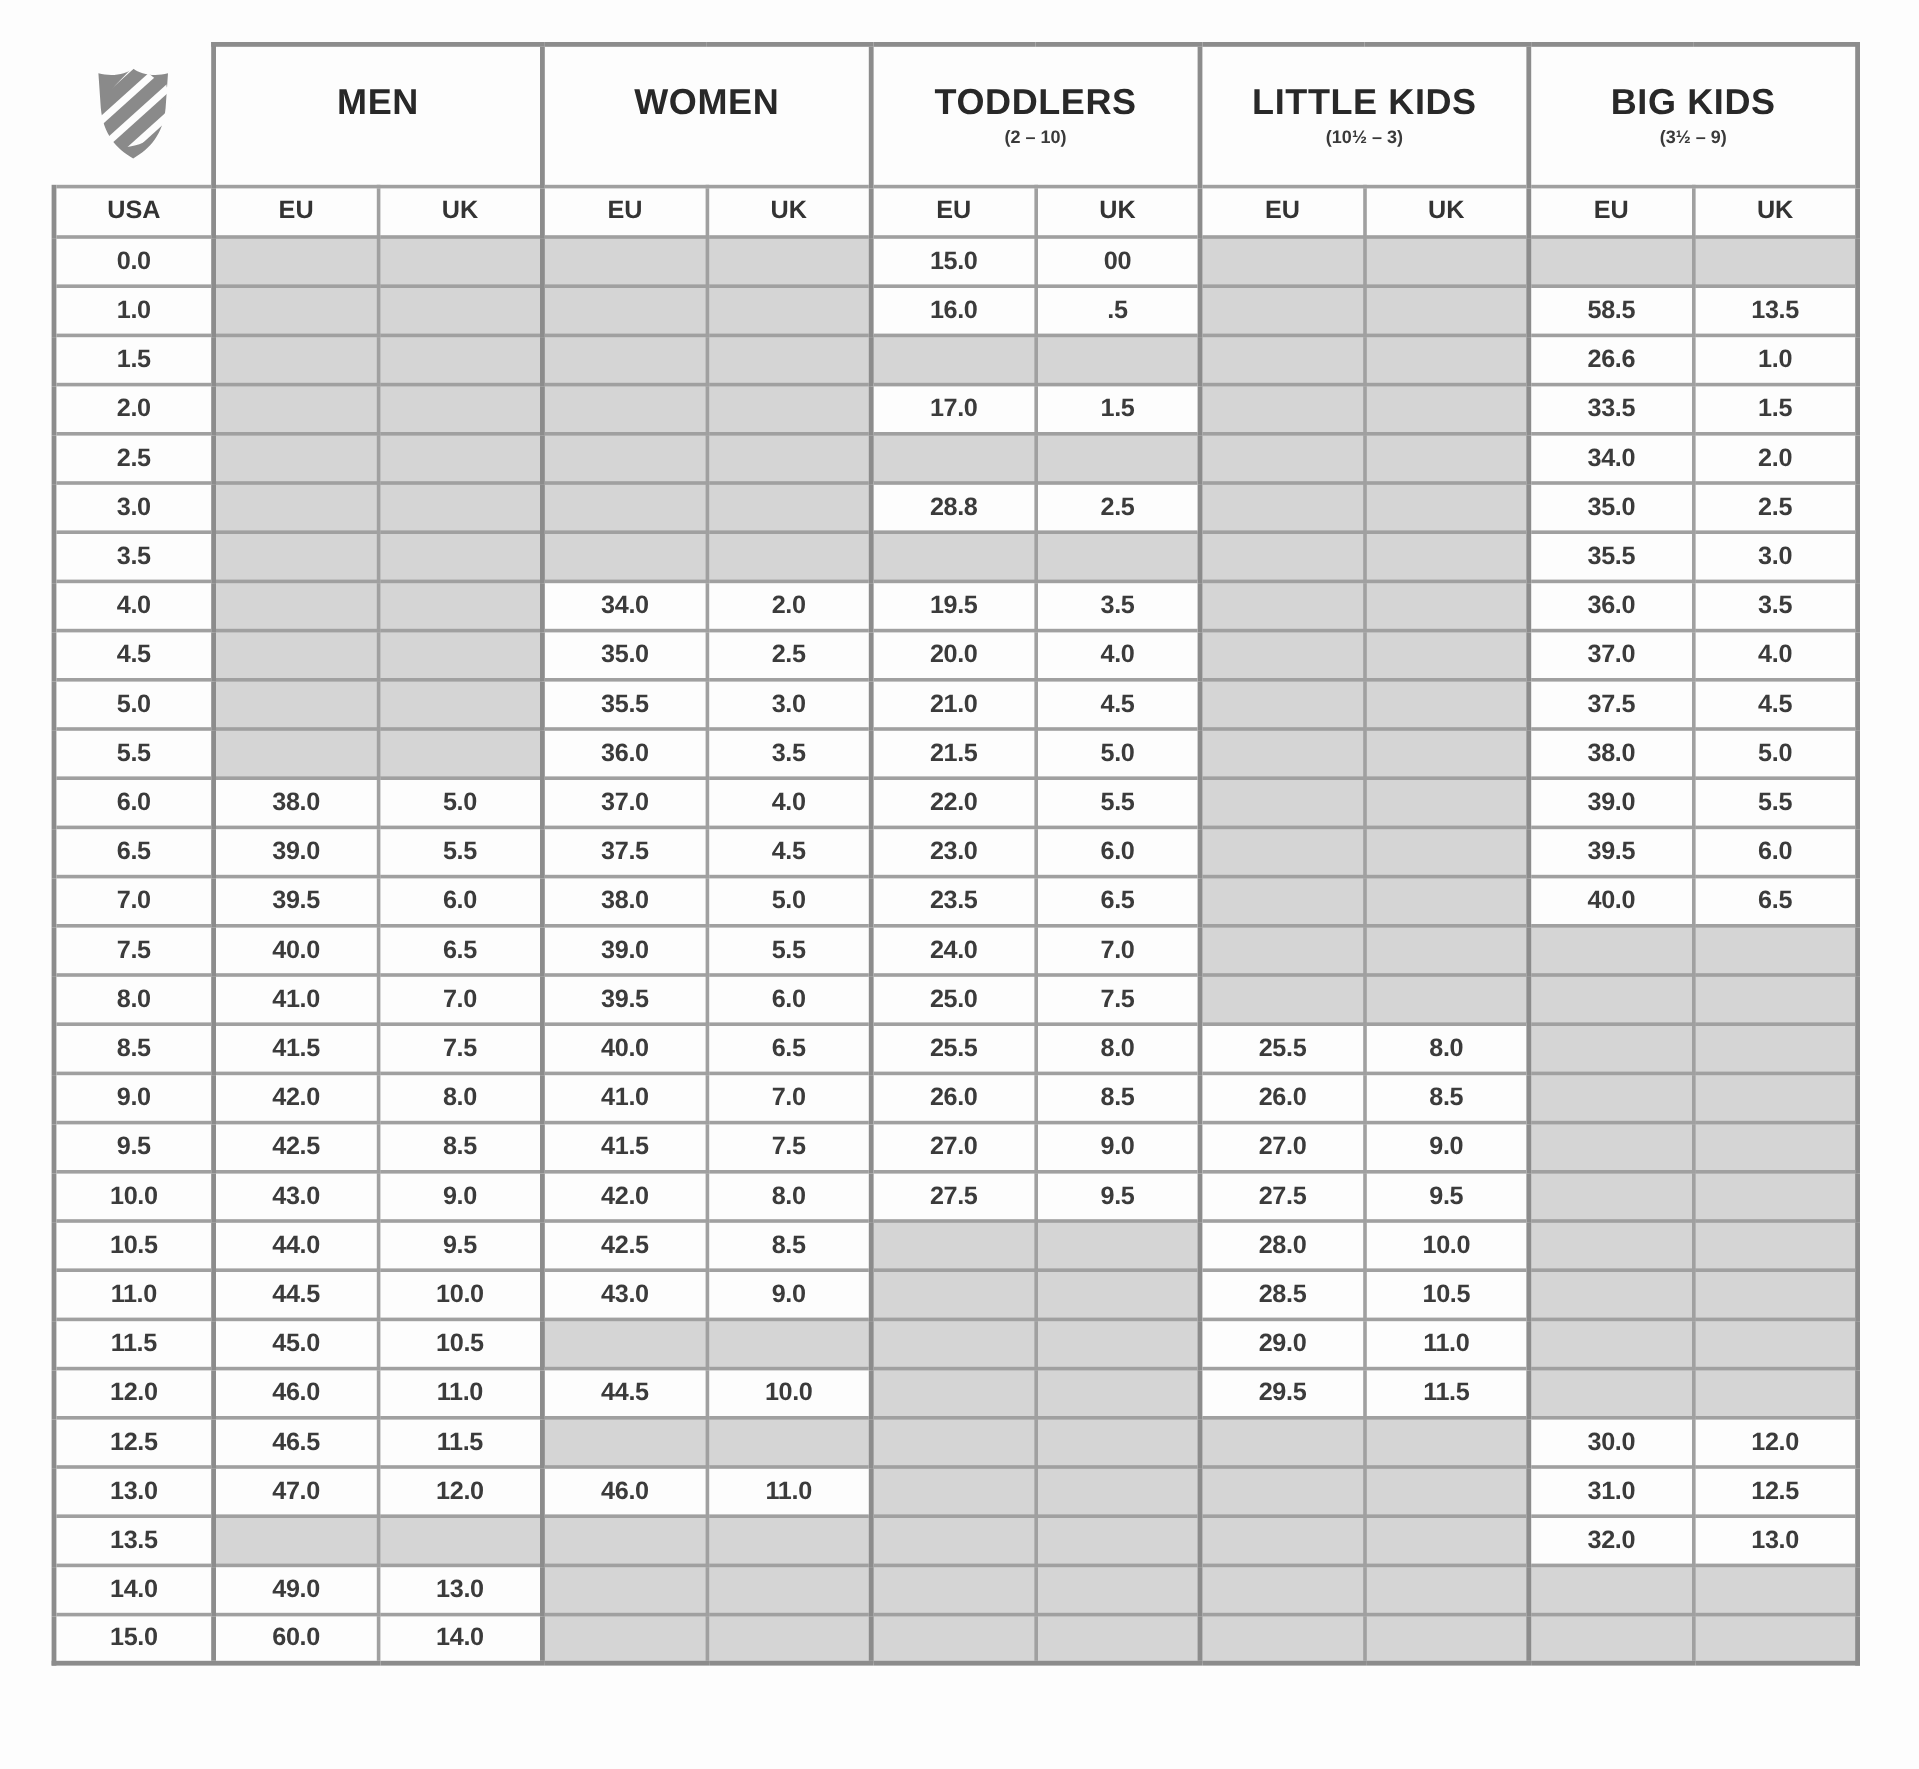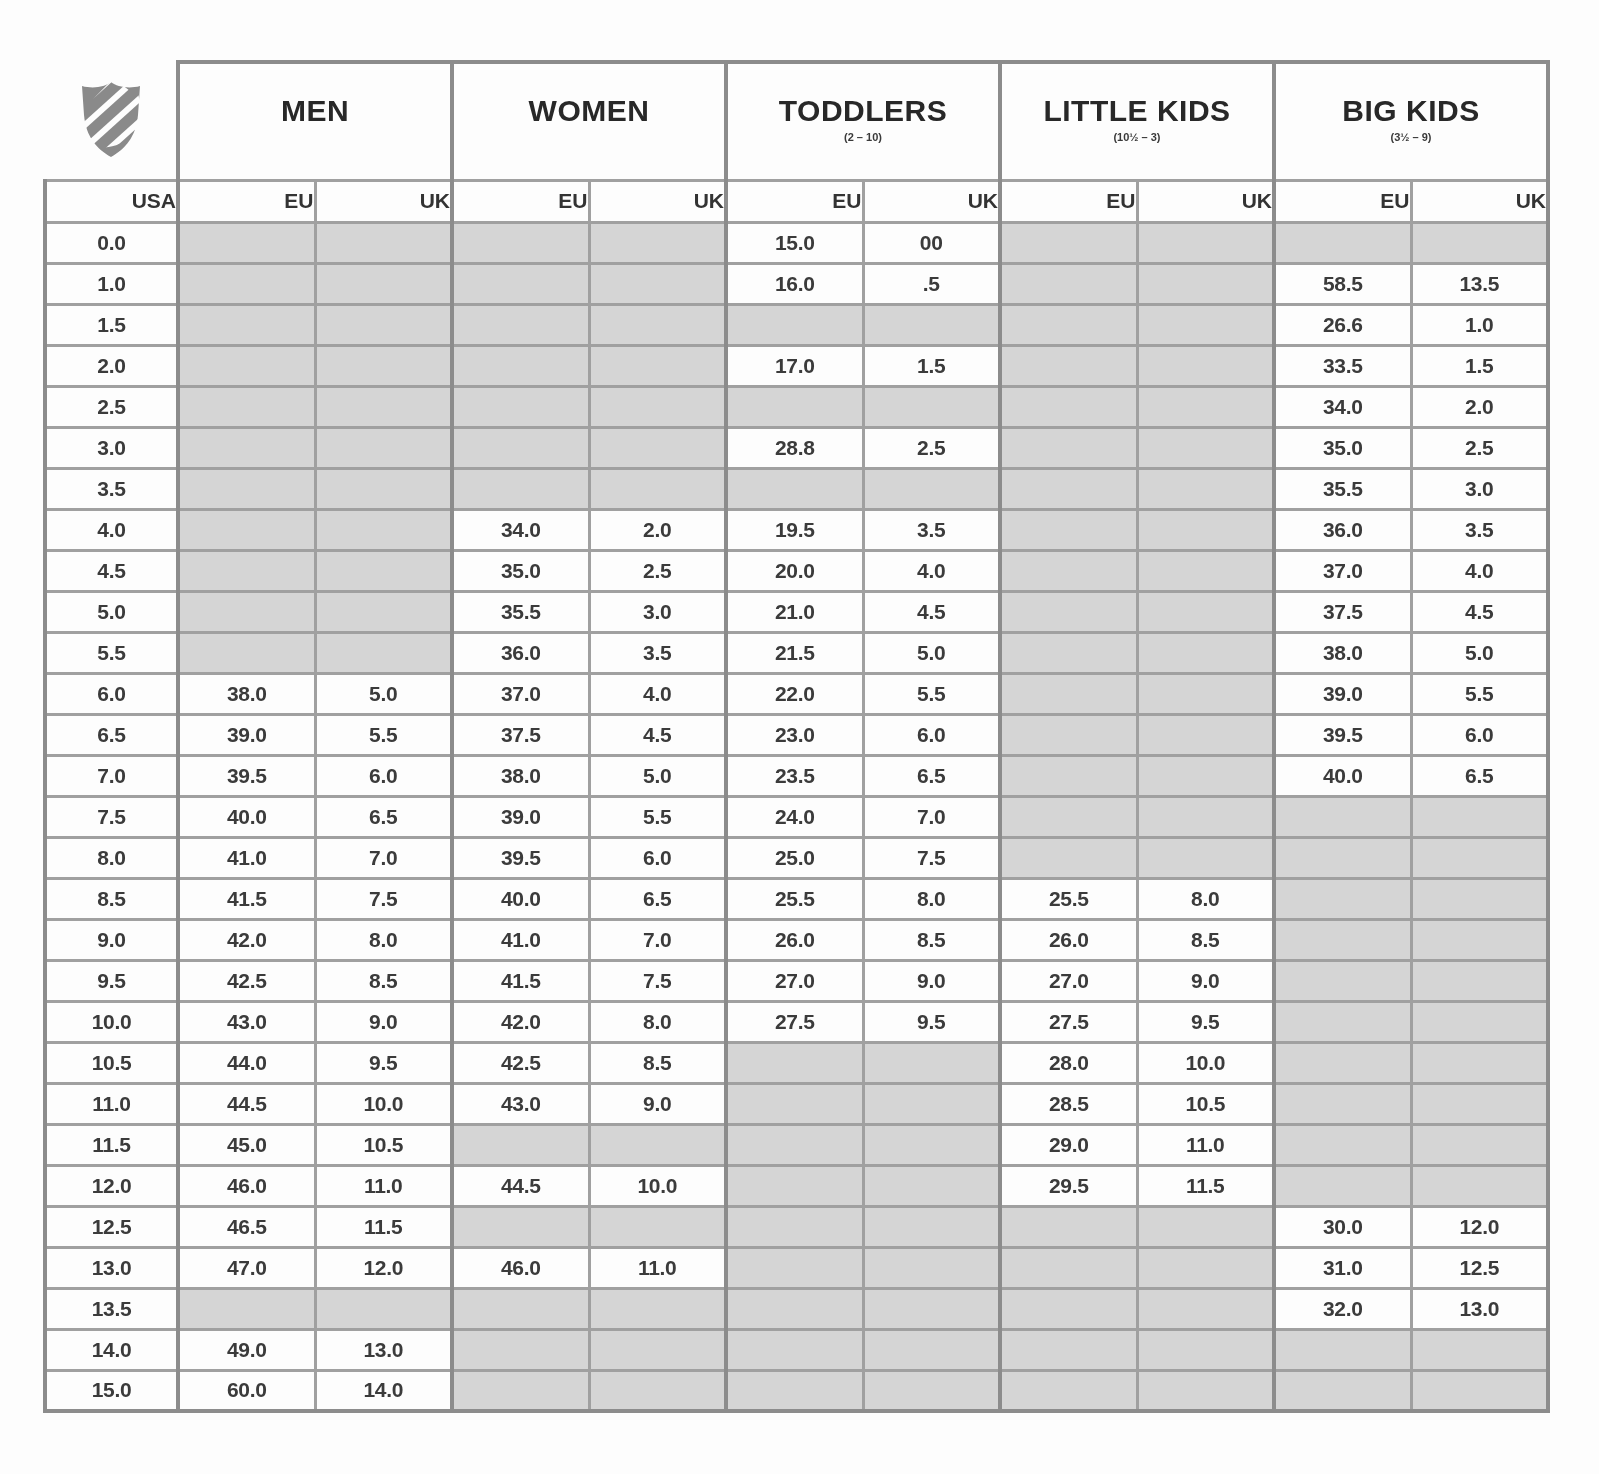--- a/index.html
+++ b/index.html
@@ -3,41 +3,41 @@
 <meta charset="utf-8">
 <style>
   html,body{margin:0;padding:0;}
   body{
     width:1599px;height:1474px;background:#fdfdfd;
     font-family:"Liberation Sans", sans-serif;
     position:relative;overflow:hidden;
   }
   table.size-table{
     border-collapse:collapse;table-layout:fixed;
-    position:absolute;left:43px;top:60px;padding-left:48px;
+    position:absolute;left:43px;top:35px;padding-left:48px;
   }
   .size-table th,.size-table td{
     padding:0;text-align:center;vertical-align:middle;
     border:3px solid #a0a0a0;
     background:#fdfdfd;
   }
   
   th.corner{border:none;background:#fdfdfd;}
   
   .gstart{border-left:4px solid #8c8c8c !important;}
   .gend{border-right:4px solid #8c8c8c !important;}
   thead tr.grouprow th.group{border-top:4px solid #8c8c8c;}
   td.usa,th.usa{border-left:4px solid #8c8c8c;}
   tbody tr:last-child td{border-bottom:4px solid #8c8c8c;}
   
   tr.grouprow{height:118px;}
   .glabel{font-size:30px;font-weight:bold;color:#282828;letter-spacing:0.5px;}
-  .gsub{font-size:11px;font-weight:bold;color:#3a3a3a;margin-top:3px;min-height:18px;}
+  .gsub{font-size:15px;font-weight:bold;color:#3a3a3a;margin-top:3px;min-height:18px;}
   tr.colrow{height:42px;}
-  tr.colrow th{font-size:21px;font-weight:bold;color:#333;text-align:right;}
+  tr.colrow th{font-size:21px;font-weight:bold;color:#333;}
   
   tbody tr{height:41px;}
   tbody td{font-size:21px;font-weight:bold;color:#3b3b3b;letter-spacing:-0.3px;}
   tbody td.empty{background:#d5d5d5;}
   .logo-wrap{display:flex;align-items:center;justify-content:center;height:100%;}
 </style>
 </head>
 <body>
 
 <table class="size-table">

